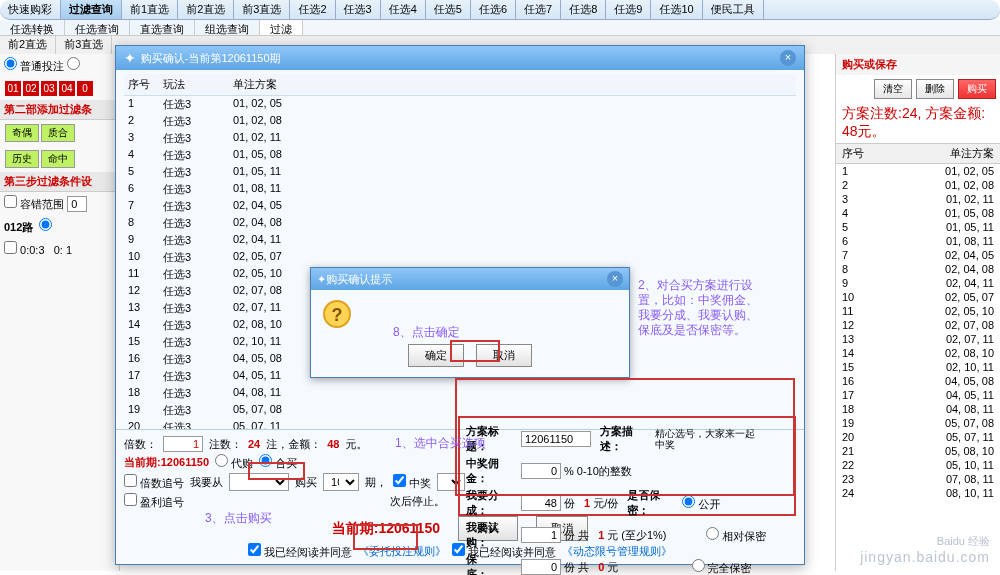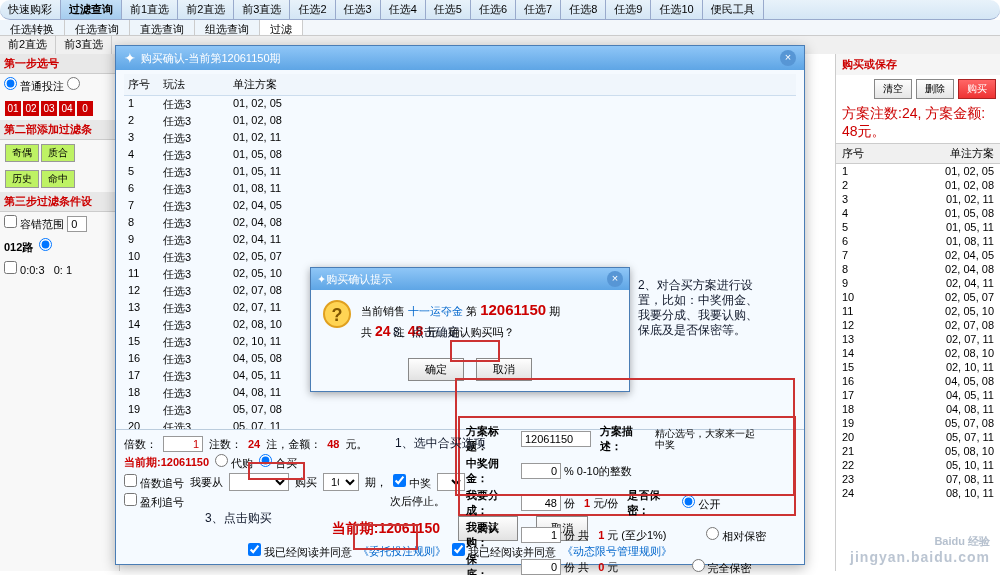--- a/index.html
+++ b/index.html
@@ -57,24 +57,24 @@
 
 .confirm-dialog { position: absolute; left: 310px; top: 267px; width: 320px; background: #f5faff; border: 1px solid #4a7db5; box-shadow: 0 2px 8px rgba(0,0,0,0.35); z-index: 10; }
 .confirm-title { background: linear-gradient(#8fc6f7, #5ea5e5); color: #fff; padding: 3px 6px; display: flex; align-items: center; }
 .confirm-body { padding: 10px 12px; display: flex; align-items: flex-start; gap: 10px; }
 .q-icon { width: 28px; height: 28px; border-radius: 50%; background: #ffd454; border: 2px solid #e0a020; text-align: center; line-height: 26px; font-weight: bold; color: #805500; font-size: 18px; }
 .confirm-text { line-height: 20px; }
 .confirm-btns { display: flex; justify-content: center; gap: 12px; padding: 6px 0 10px; }
 .c-btn { border: 1px solid #888; background: linear-gradient(#fefefe, #e2e2e2); padding: 3px 16px; }
 
 
-.anno { position: absolute; color: #0f172a; font-size: 12px; z-index: 20; }
+.anno { position: absolute; color: #8b5cf6; font-size: 12px; z-index: 20; }
 .redbox { position: absolute; border: 2px solid #c33; z-index: 15; }
 
-.baidu-wm { position: absolute; right: 10px; bottom: 10px; color: rgba(120,140,165,0.55); font-size: 18px; font-weight: bold; z-index: 30; pointer-events: none; text-align: right; }
+.baidu-wm { position: absolute; right: 10px; bottom: 10px; color: rgba(120,140,165,0.55); font-size: 18px; font-weight: normal; z-index: 30; pointer-events: none; text-align: right; }
 .baidu-wm span { font-size: 14px; display:block; color: rgba(120,140,165,0.5); letter-spacing: 1px; }
 </style>
 </head>
 <body>
 
 <div class="top-tabs">
     <div class="top-tab">快速购彩</div>
     <div class="top-tab active">过滤查询</div>
     <div class="top-tab">前1直选</div>
     <div class="top-tab">前2直选</div>
@@ -97,21 +97,20 @@
     <div class="sub-tab">组选查询</div>
     <div class="sub-tab active">过滤</div>
   </div>
 <div class="tertiary-tabs">
     <div class="tertiary-tab">前2直选</div>
     <div class="tertiary-tab">前3直选</div>
   </div>
 
 <div class="main-area">
   <div class="left-sidebar">
-    <div class="step-header">第一步选号</div>
     <div class="step-content"><label><input type="radio" checked="" style=""> <span>普通投注</span></label> <input type="radio" style=""></div>
     <div class="step-content"><span class="num-box">01</span><span class="num-box">02</span><span class="num-box">03</span><span class="num-box">04</span><span class="num-box">0</span></div>
     <div class="step-header">第二部添加过滤条</div>
     <div class="step-content"><span class="side-btn">奇偶</span><span class="side-btn">质合</span></div>
     <div class="step-content"><span class="side-btn">历史</span><span class="side-btn">命中</span></div>
     <div class="step-header">第三步过滤条件设</div>
     <div class="step-content"><input type="checkbox" style=""> <span>容错范围</span> <input class="inp" style="width: 20px;" value="0"></div>
     <div class="step-content"><b>012路</b> &nbsp;<input type="radio" checked="" style=""></div>
     <div class="step-content"><input type="checkbox" style=""> <span>0:0:3</span> &nbsp; <span>0: 1</span></div>
   </div>
@@ -419,24 +418,20 @@
 </div>
 
 <div class="confirm-dialog">
   <div class="confirm-title">
     <span class="star">✦</span>
     <span>购买确认提示</span>
     <span class="dialog-close" style="margin-left:auto">×</span>
   </div>
   <div class="confirm-body">
     <div class="q-icon">?</div>
-    <div class="confirm-text">
-      <span>当前销售 </span><span class="blue-txt">十一运夺金</span><span> 第 </span><span class="red-txt" style="font-size:15px">12061150</span><span> 期</span><br>
-      <span>共 </span><span class="red-txt" style="font-size:14px">24</span><span> 注 </span><span class="red-txt" style="font-size:14px">48</span><span> 元，确认购买吗？</span>
-    </div>
   </div>
   <div class="confirm-btns">
     <button class="c-btn">确定</button>
     <button class="c-btn">取消</button>
   </div>
 </div>
 
 <div class="redbox" style="left:248px; top:462px; width:57px; height:18px;"></div>
 <div class="redbox" style="left:450px; top:340px; width:50px; height:22px;"></div>
 <div class="redbox" style="left:455px; top:378px; width:340px; height:118px;"></div>

